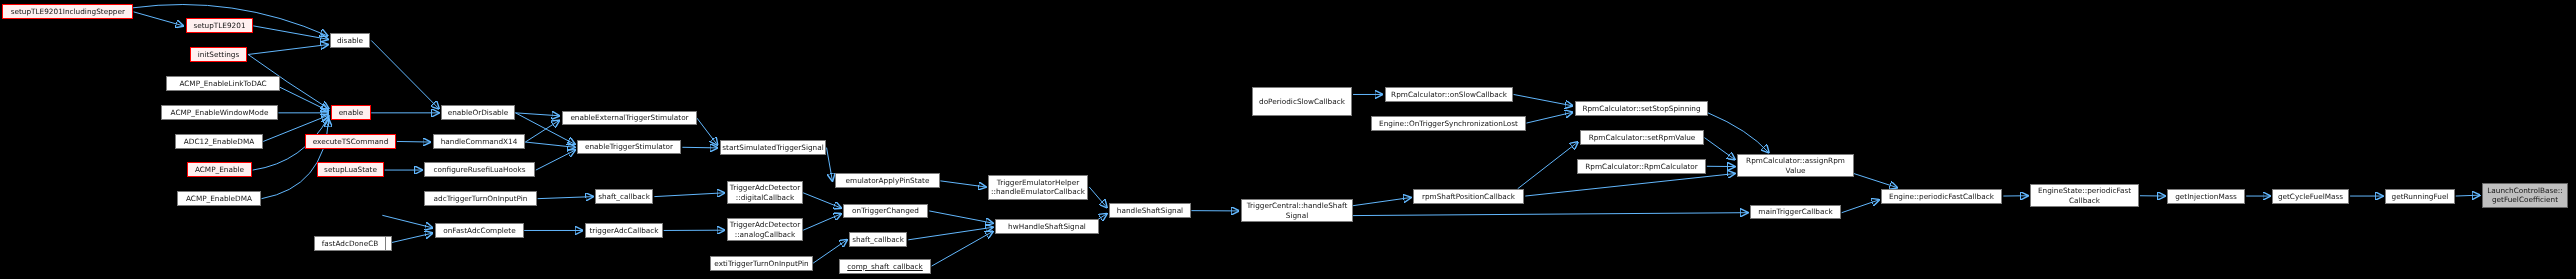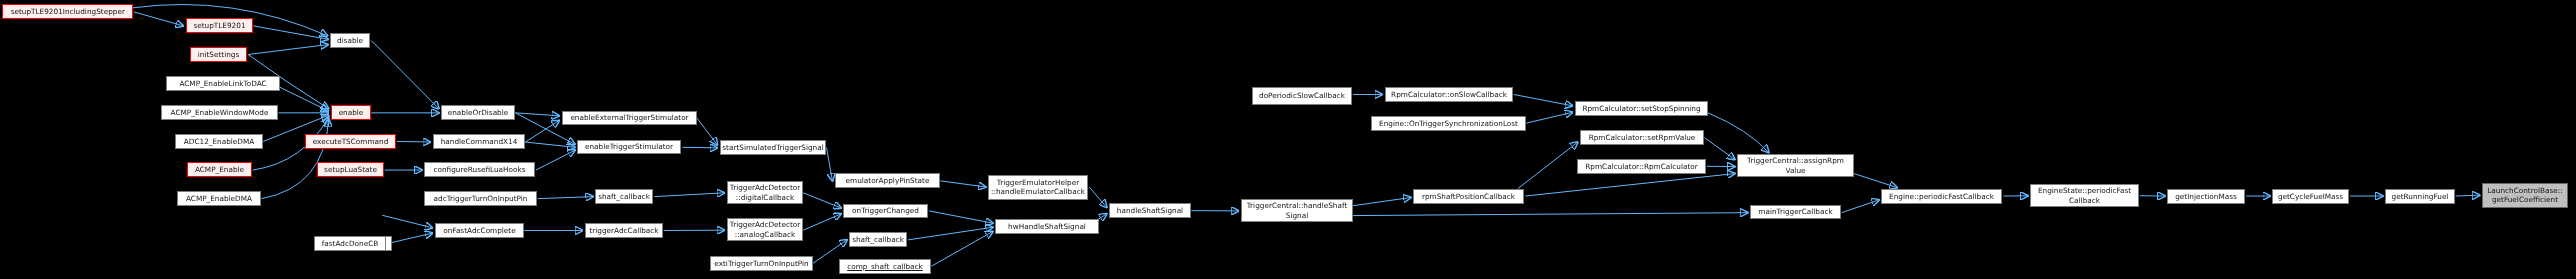--- a/index.html
+++ b/index.html
@@ -118,28 +118,28 @@
     <div class="node plain" style="left: 835px; top: 173px; width: 105px; height: 14.6px; color: rgb(21, 21, 21);">emulatorApplyPinState</div>
     <div class="node plain" style="left: 843px; top: 204px; width: 85px; height: 14px; color: rgb(21, 21, 21);">onTriggerChanged</div>
     <div class="node plain" style="left: 849px; top: 232px; width: 58px; height: 14.6px; color: rgb(21, 21, 21);">shaft_callback</div>
     <div class="node plain" style="left: 839px; top: 259px; width: 92px; height: 14.6px; color: rgb(21, 21, 21); text-decoration: underline;">comp_shaft_callback</div>
     <div class="node plain" style="left: 988px; top: 175px; width: 100px; height: 24.5px; color: rgb(21, 21, 21);">TriggerEmulatorHelper
 ::handleEmulatorCallback</div>
     <div class="node plain" style="left: 995px; top: 219px; width: 104px; height: 14.6px; color: rgb(21, 21, 21);">hwHandleShaftSignal</div>
     <div class="node plain" style="left: 1109px; top: 203px; width: 82px; height: 14.6px; color: rgb(21, 21, 21);">handleShaftSignal</div>
     <div class="node plain" style="left: 1241px; top: 199px; width: 112px; height: 23px; color: rgb(21, 21, 21);">TriggerCentral::handleShaft
 Signal</div>
-    <div class="node plain" style="left: 1252px; top: 87px; width: 100px; height: 18px; color: rgb(21, 21, 21);">doPeriodicSlowCallback</div>
+    <div class="node plain" style="left: 1252px; top: 87px; width: 100px; height: 29px; color: rgb(21, 21, 21);">doPeriodicSlowCallback</div>
     <div class="node plain" style="left: 1385px; top: 87px; width: 128px; height: 14.6px; color: rgb(21, 21, 21);">RpmCalculator::onSlowCallback</div>
     <div class="node plain" style="left: 1371px; top: 116px; width: 155px; height: 14.6px; color: rgb(21, 21, 21);">Engine::OnTriggerSynchronizationLost</div>
     <div class="node plain" style="left: 1413px; top: 189px; width: 111px; height: 14.6px; color: rgb(21, 21, 21);">rpmShaftPositionCallback</div>
     <div class="node plain" style="left: 1575px; top: 101px; width: 133px; height: 15px; color: rgb(21, 21, 21);">RpmCalculator::setStopSpinning</div>
     <div class="node plain" style="left: 1580px; top: 130px; width: 124px; height: 14.6px; color: rgb(21, 21, 21);">RpmCalculator::setRpmValue</div>
     <div class="node plain" style="left: 1577px; top: 159px; width: 129px; height: 14.6px; color: rgb(21, 21, 21);">RpmCalculator::RpmCalculator</div>
-    <div class="node plain" style="left: 1737px; top: 154px; width: 117px; height: 23px; color: rgb(21, 21, 21);">TriggerCentral::assignRpm
+    <div class="node plain" style="left: 1737px; top: 154px; width: 117px; height: 23px; color: rgb(21, 21, 21);">RpmCalculator::assignRpm
 Value</div>
     <div class="node plain" style="left: 1750px; top: 205px; width: 91px; height: 14px; color: rgb(21, 21, 21);">mainTriggerCallback</div>
     <div class="node plain" style="left: 1881px; top: 189px; width: 121px; height: 14.6px; color: rgb(21, 21, 21);">Engine::periodicFastCallback</div>
     <div class="node plain" style="left: 2030px; top: 184px; width: 109px; height: 23px; color: rgb(21, 21, 21);">EngineState::periodicFast
 Callback</div>
     <div class="node plain" style="left: 2167px; top: 189px; width: 78px; height: 14.6px; color: rgb(21, 21, 21);">getInjectionMass</div>
     <div class="node plain" style="left: 2272px; top: 189px; width: 77px; height: 14.6px; color: rgb(21, 21, 21);">getCycleFuelMass</div>
     <div class="node plain" style="left: 2385px; top: 189px; width: 70px; height: 14.6px; color: rgb(21, 21, 21);">getRunningFuel</div>
     <div class="node target" style="left: 2482px; top: 183px; width: 86px; height: 24.5px; color: rgb(21, 21, 21);">LaunchControlBase::
 getFuelCoefficient</div>

